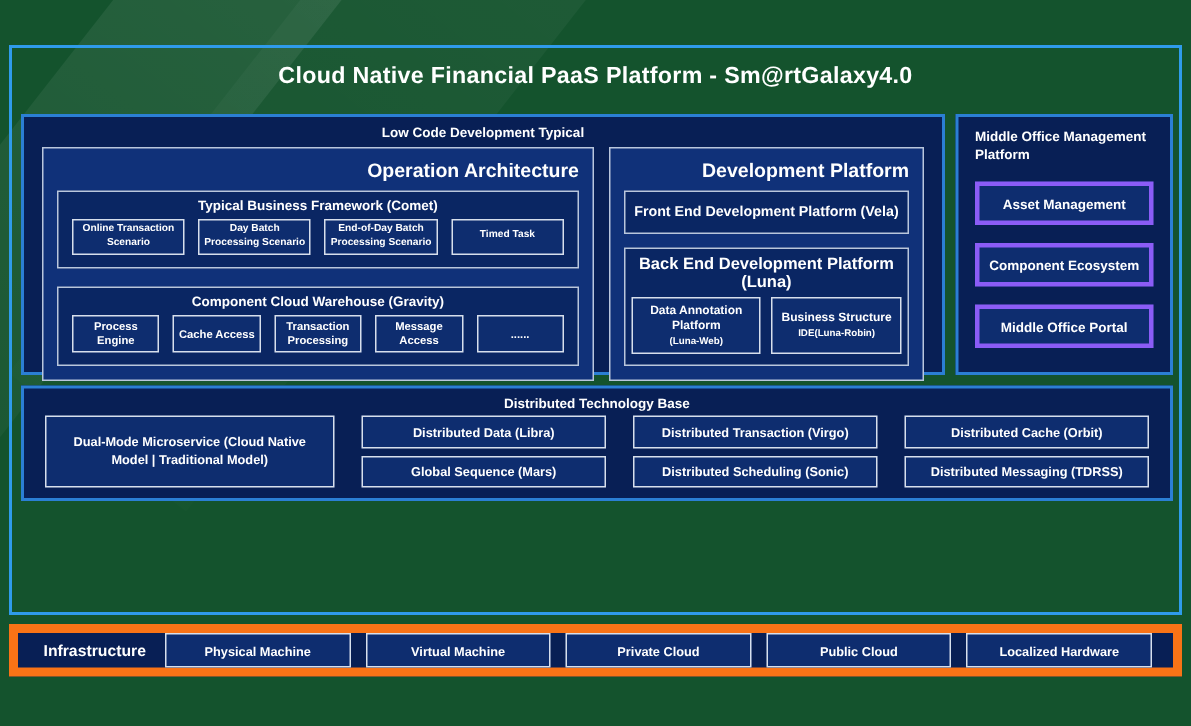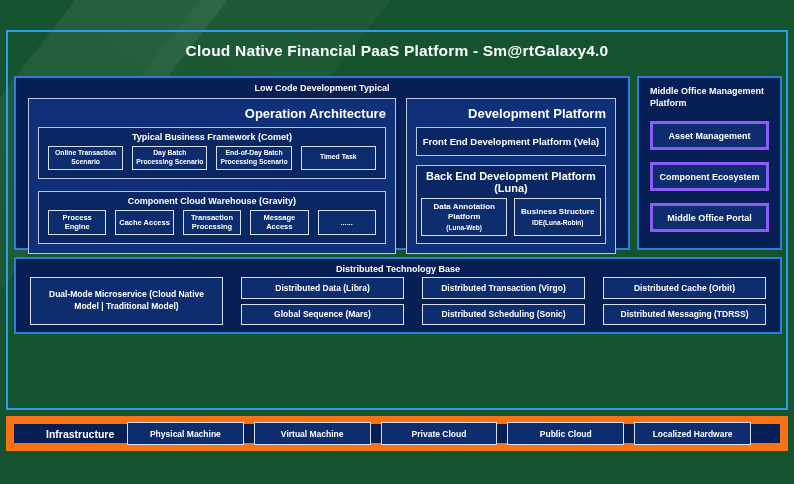--- a/index.html
+++ b/index.html
@@ -84,22 +84,22 @@
   .container-plat { left:6px; top:309px; width:768px; height:60px; display:flex; flex-direction:column; padding:0 10px 8px; }
   .cont-row { flex:1; display:flex; gap:11px; margin-top:3px; }
   .cont-item {
     flex:1; border:1px solid #d7dfec; background:#0e2d6f;
     display:flex; align-items:center; justify-content:center; font-size:8.5px; text-align:center;
   }
 
   
   .infra {
     position:absolute; left:6px; top:416px; width:782px; height:35px;
-    border:8px solid #f97316; background:#081f55;
-    display:flex; align-items:center; gap:10px; padding:0 29px;
+    border:6px solid #f97316; background:#081f55;
+    display:flex; align-items:center; gap:10px; padding:0 14px;
   }
   .infra-label { font-size:10.5px; width:74px; flex-shrink:0; padding-left:3px; }
   .infra-item {
     flex:1; height:23px; border:1px solid #d7dfec; background:#0e2d6f;
     display:flex; align-items:center; justify-content:center; font-size:8.5px; text-align:center;
   }
 </style>
 </head>
 <body>
 

